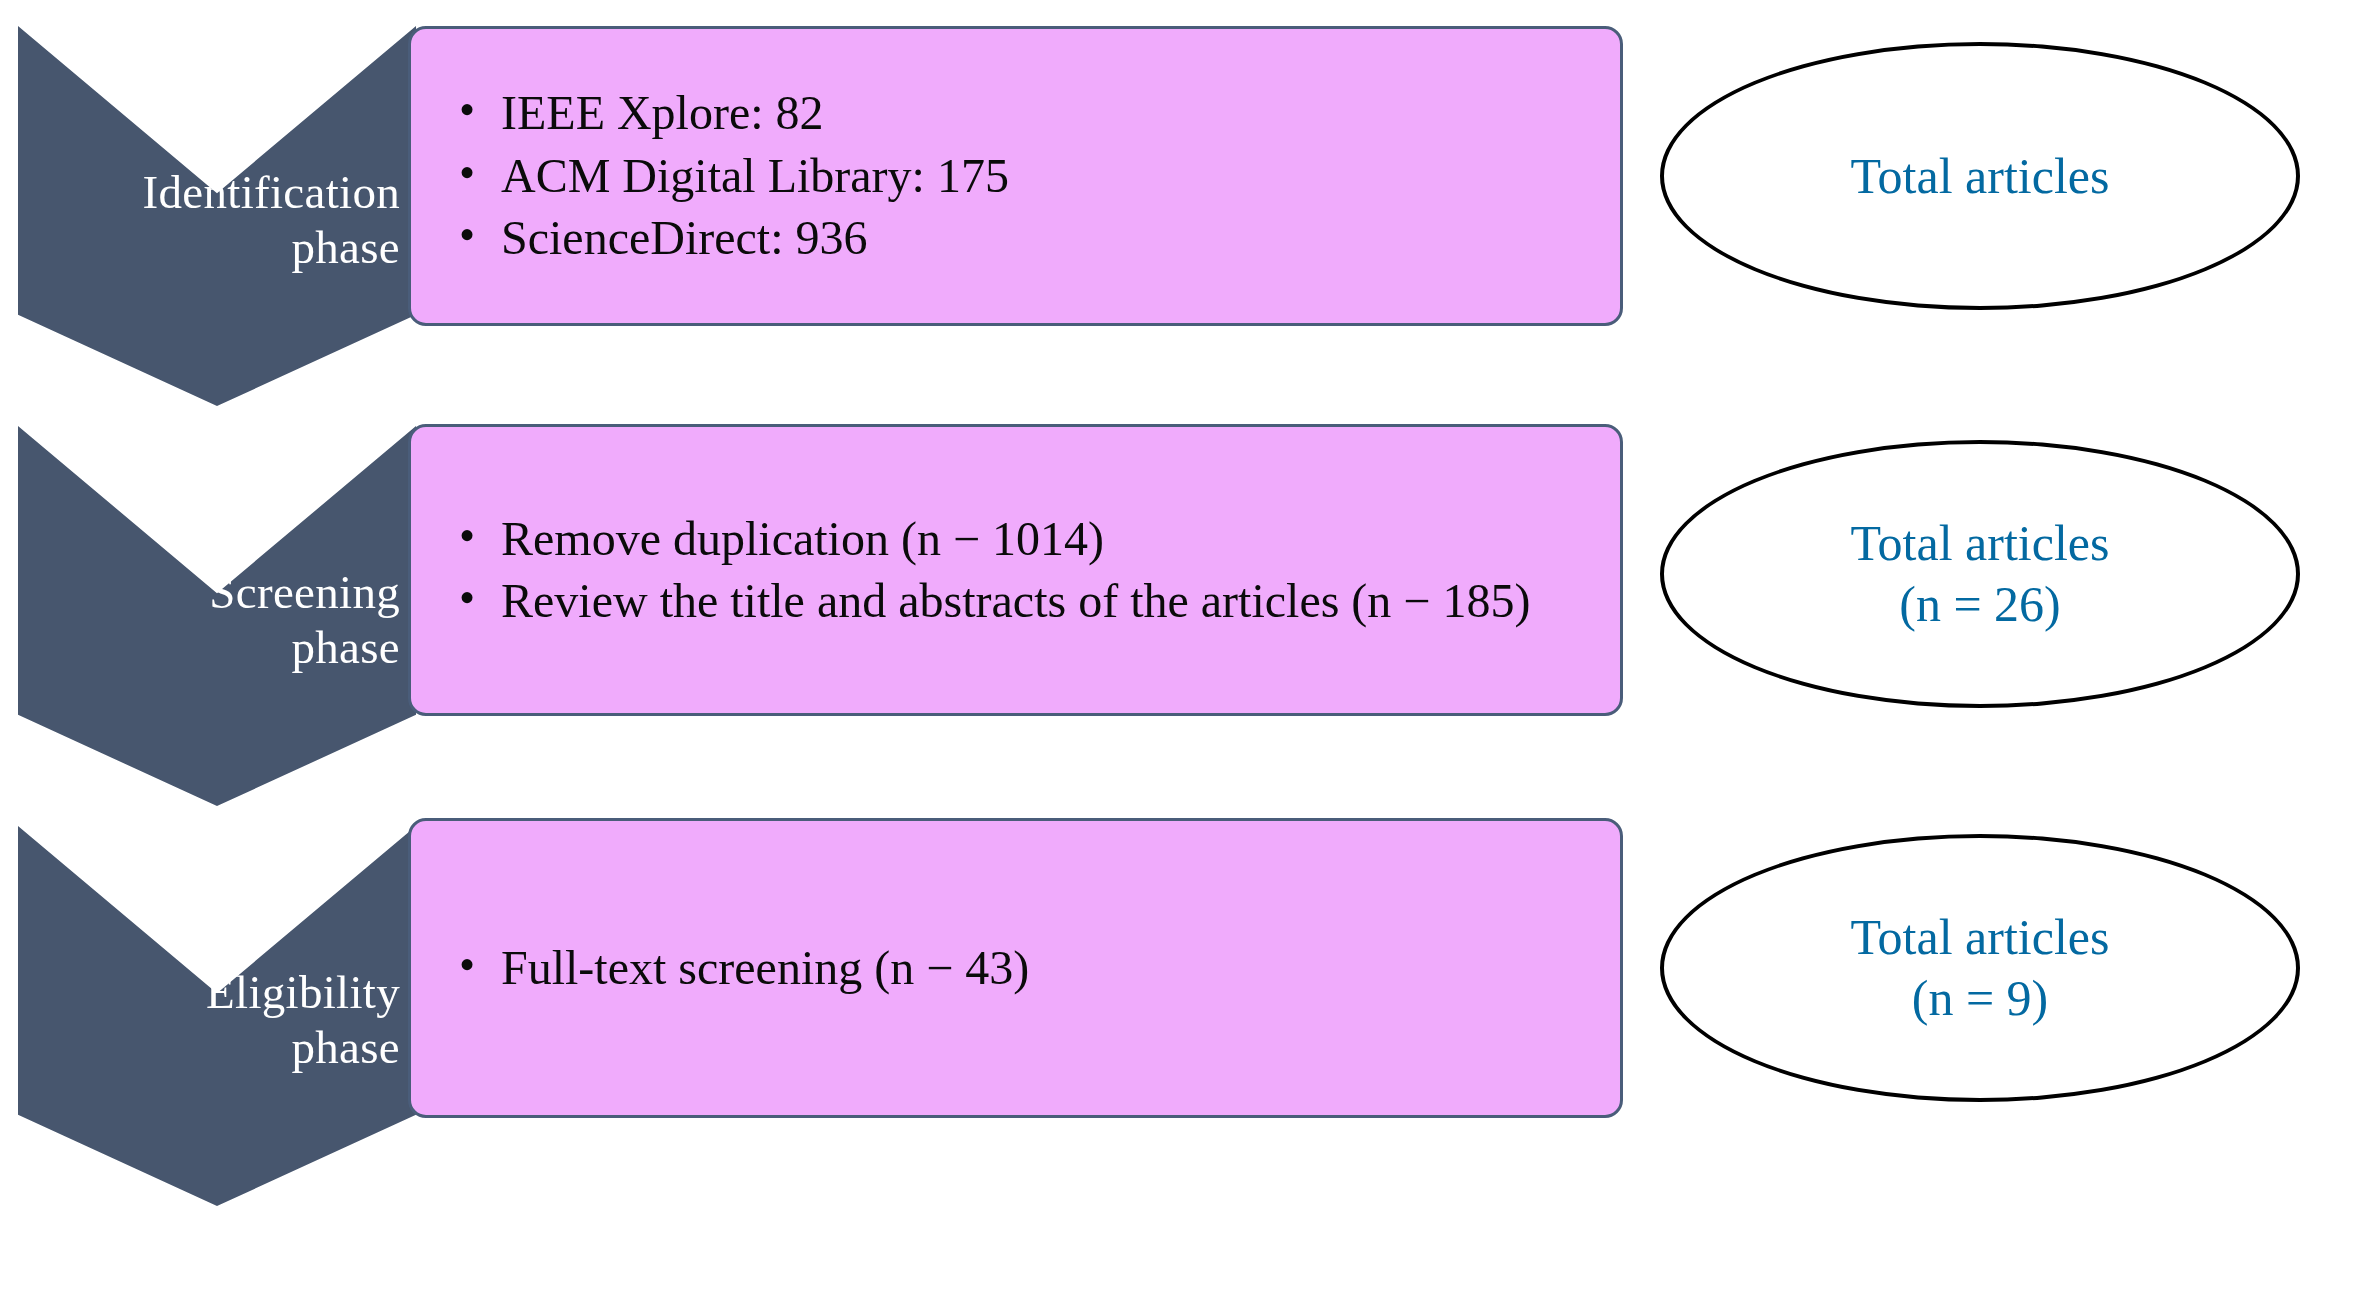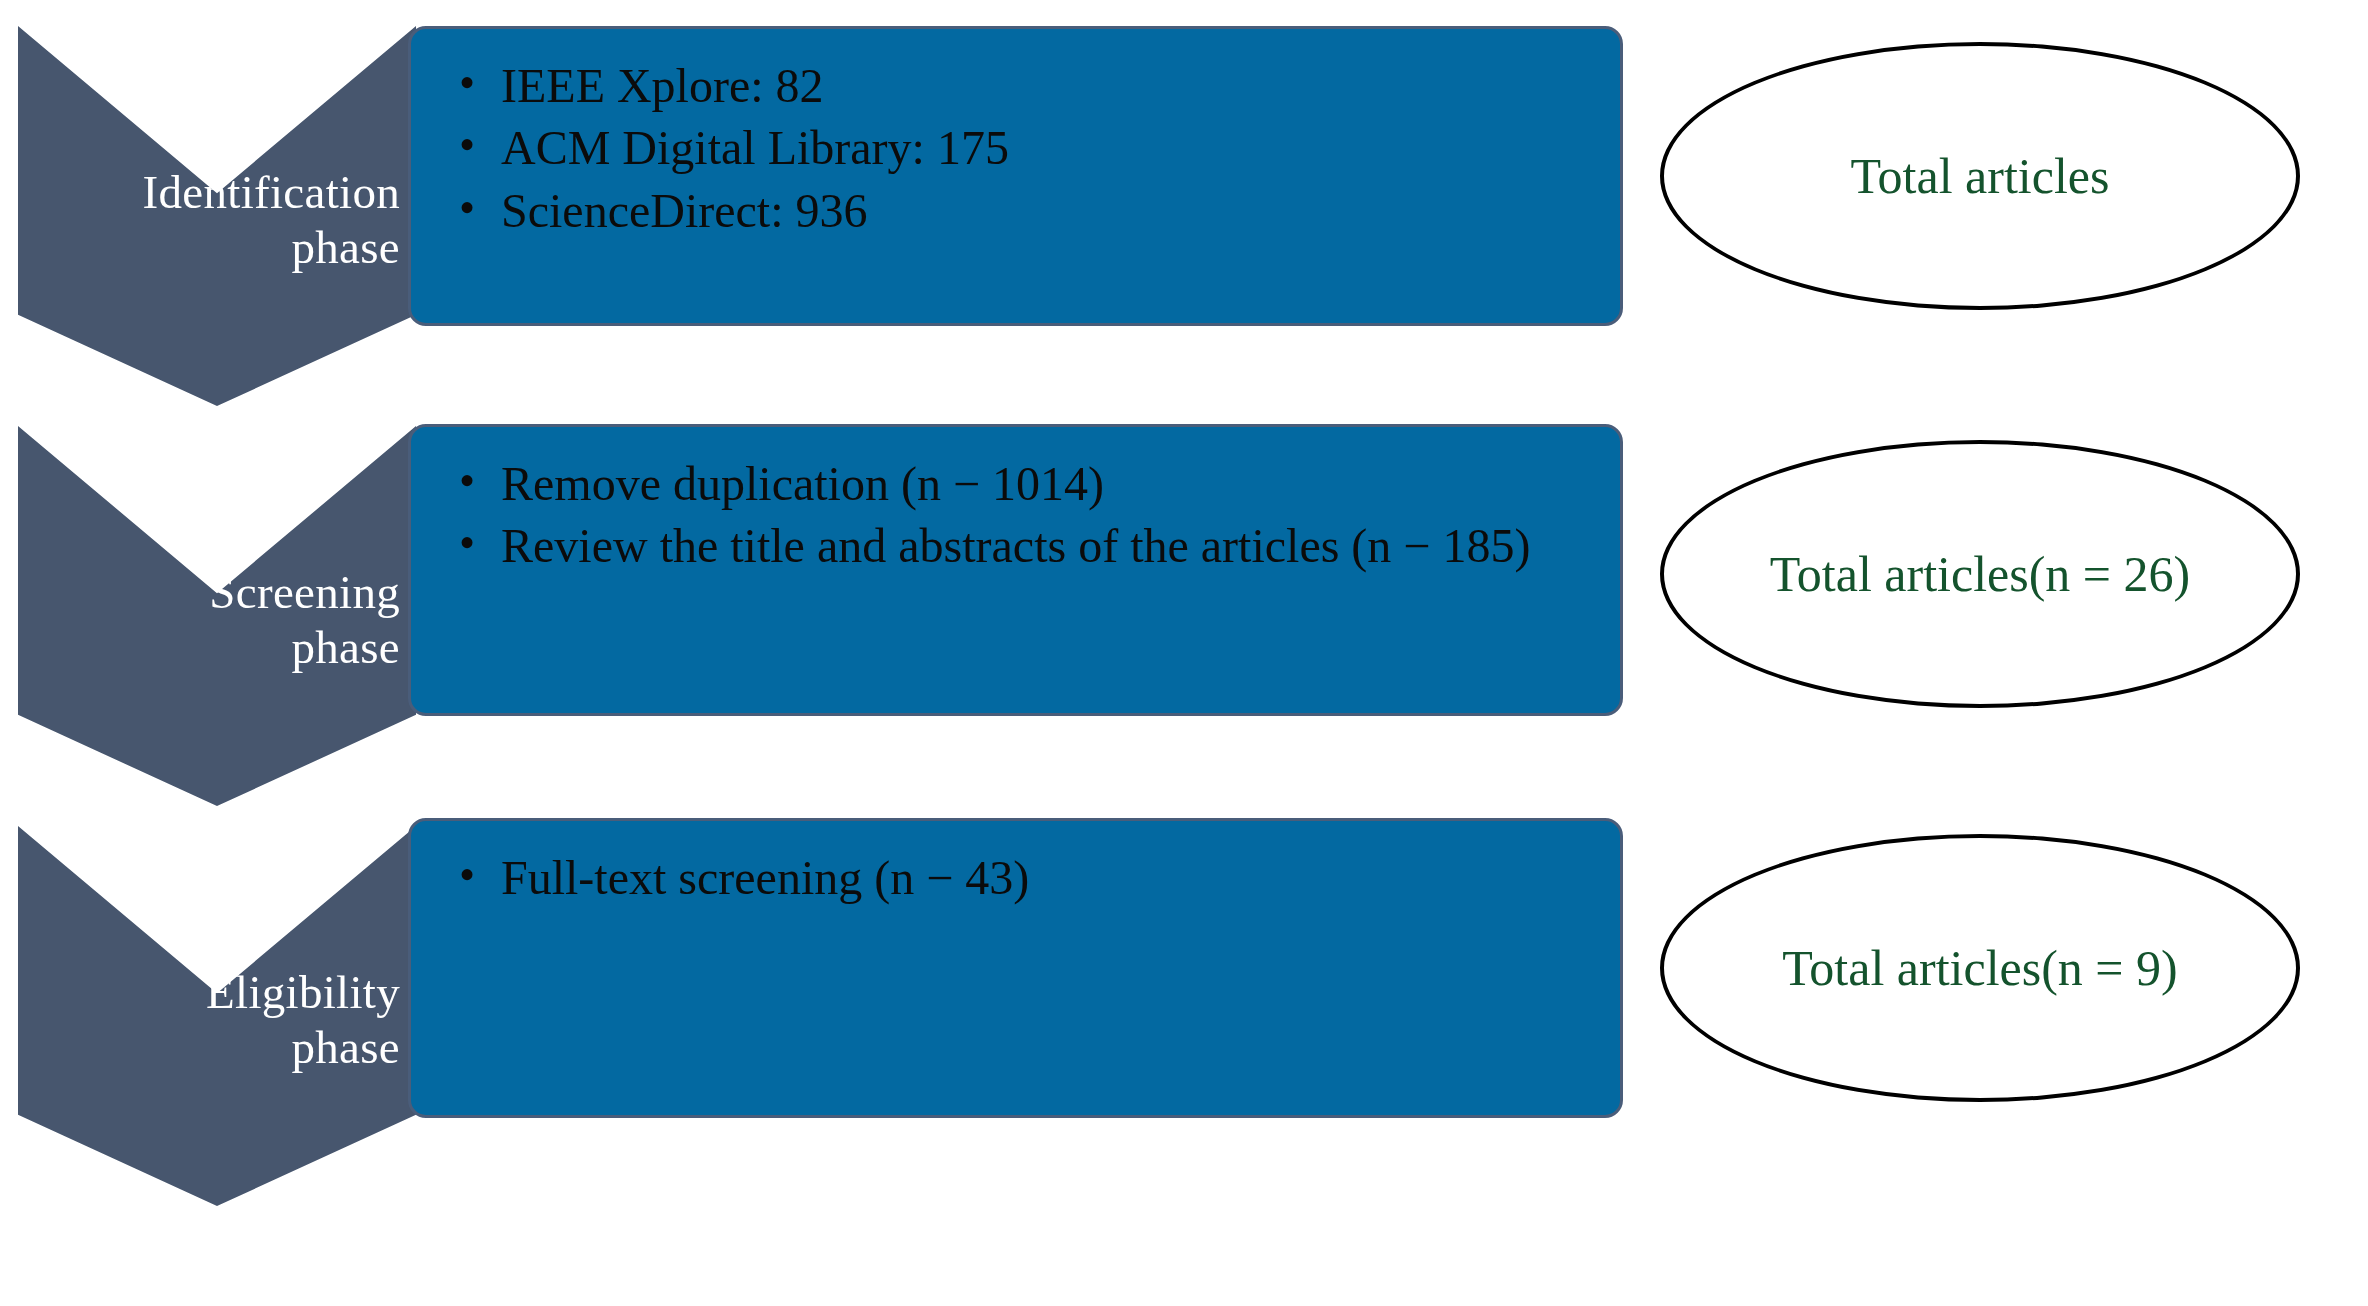--- a/index.html
+++ b/index.html
@@ -60,28 +60,28 @@
     box-sizing: border-box;
     pointer-events: none;
   }
   .chevron-label .l2 { display: block; }
 
   
   .results-box {
     position: absolute;
     left: 408px;
     width: 1215px;
-    background: #0369a1;
+    background: #f0abfc;
     border: 3px solid #4A5D7A;
     border-radius: 18px;
     box-sizing: border-box;
     padding: 26px 40px 26px 34px;
     display: flex;
     flex-direction: column;
-    justify-content: flex-start;
+    justify-content: center;
   }
   .row-0 .results-box { top: 26px;  height: 300px; }
   .row-1 .results-box { top: 24px;  height: 292px; }
   .row-2 .results-box { top: 18px;  height: 300px; }
 
   .bullet-list {
     list-style: none;
     margin: 0;
     padding: 0;
   }
@@ -118,26 +118,26 @@
     inset: 0;
     border: 4px solid #000000;
     border-radius: 50% / 50%;
     background: #ffffff;
     box-sizing: border-box;
   }
   .ellipse-text {
     position: absolute;
     inset: 0;
     display: flex;
-    flex-direction: row;
+    flex-direction: column;
     align-items: center;
     justify-content: center;
     font-size: 50px;
     line-height: 1.22;
-    color: #14532d;
+    color: #0369a1;
     text-align: center;
   }
   .ellipse-text .e2 { display: block; }
 </style>
 </head>
 <body>
 
 <div class="diagram">
 
   <div class="row row-0">

